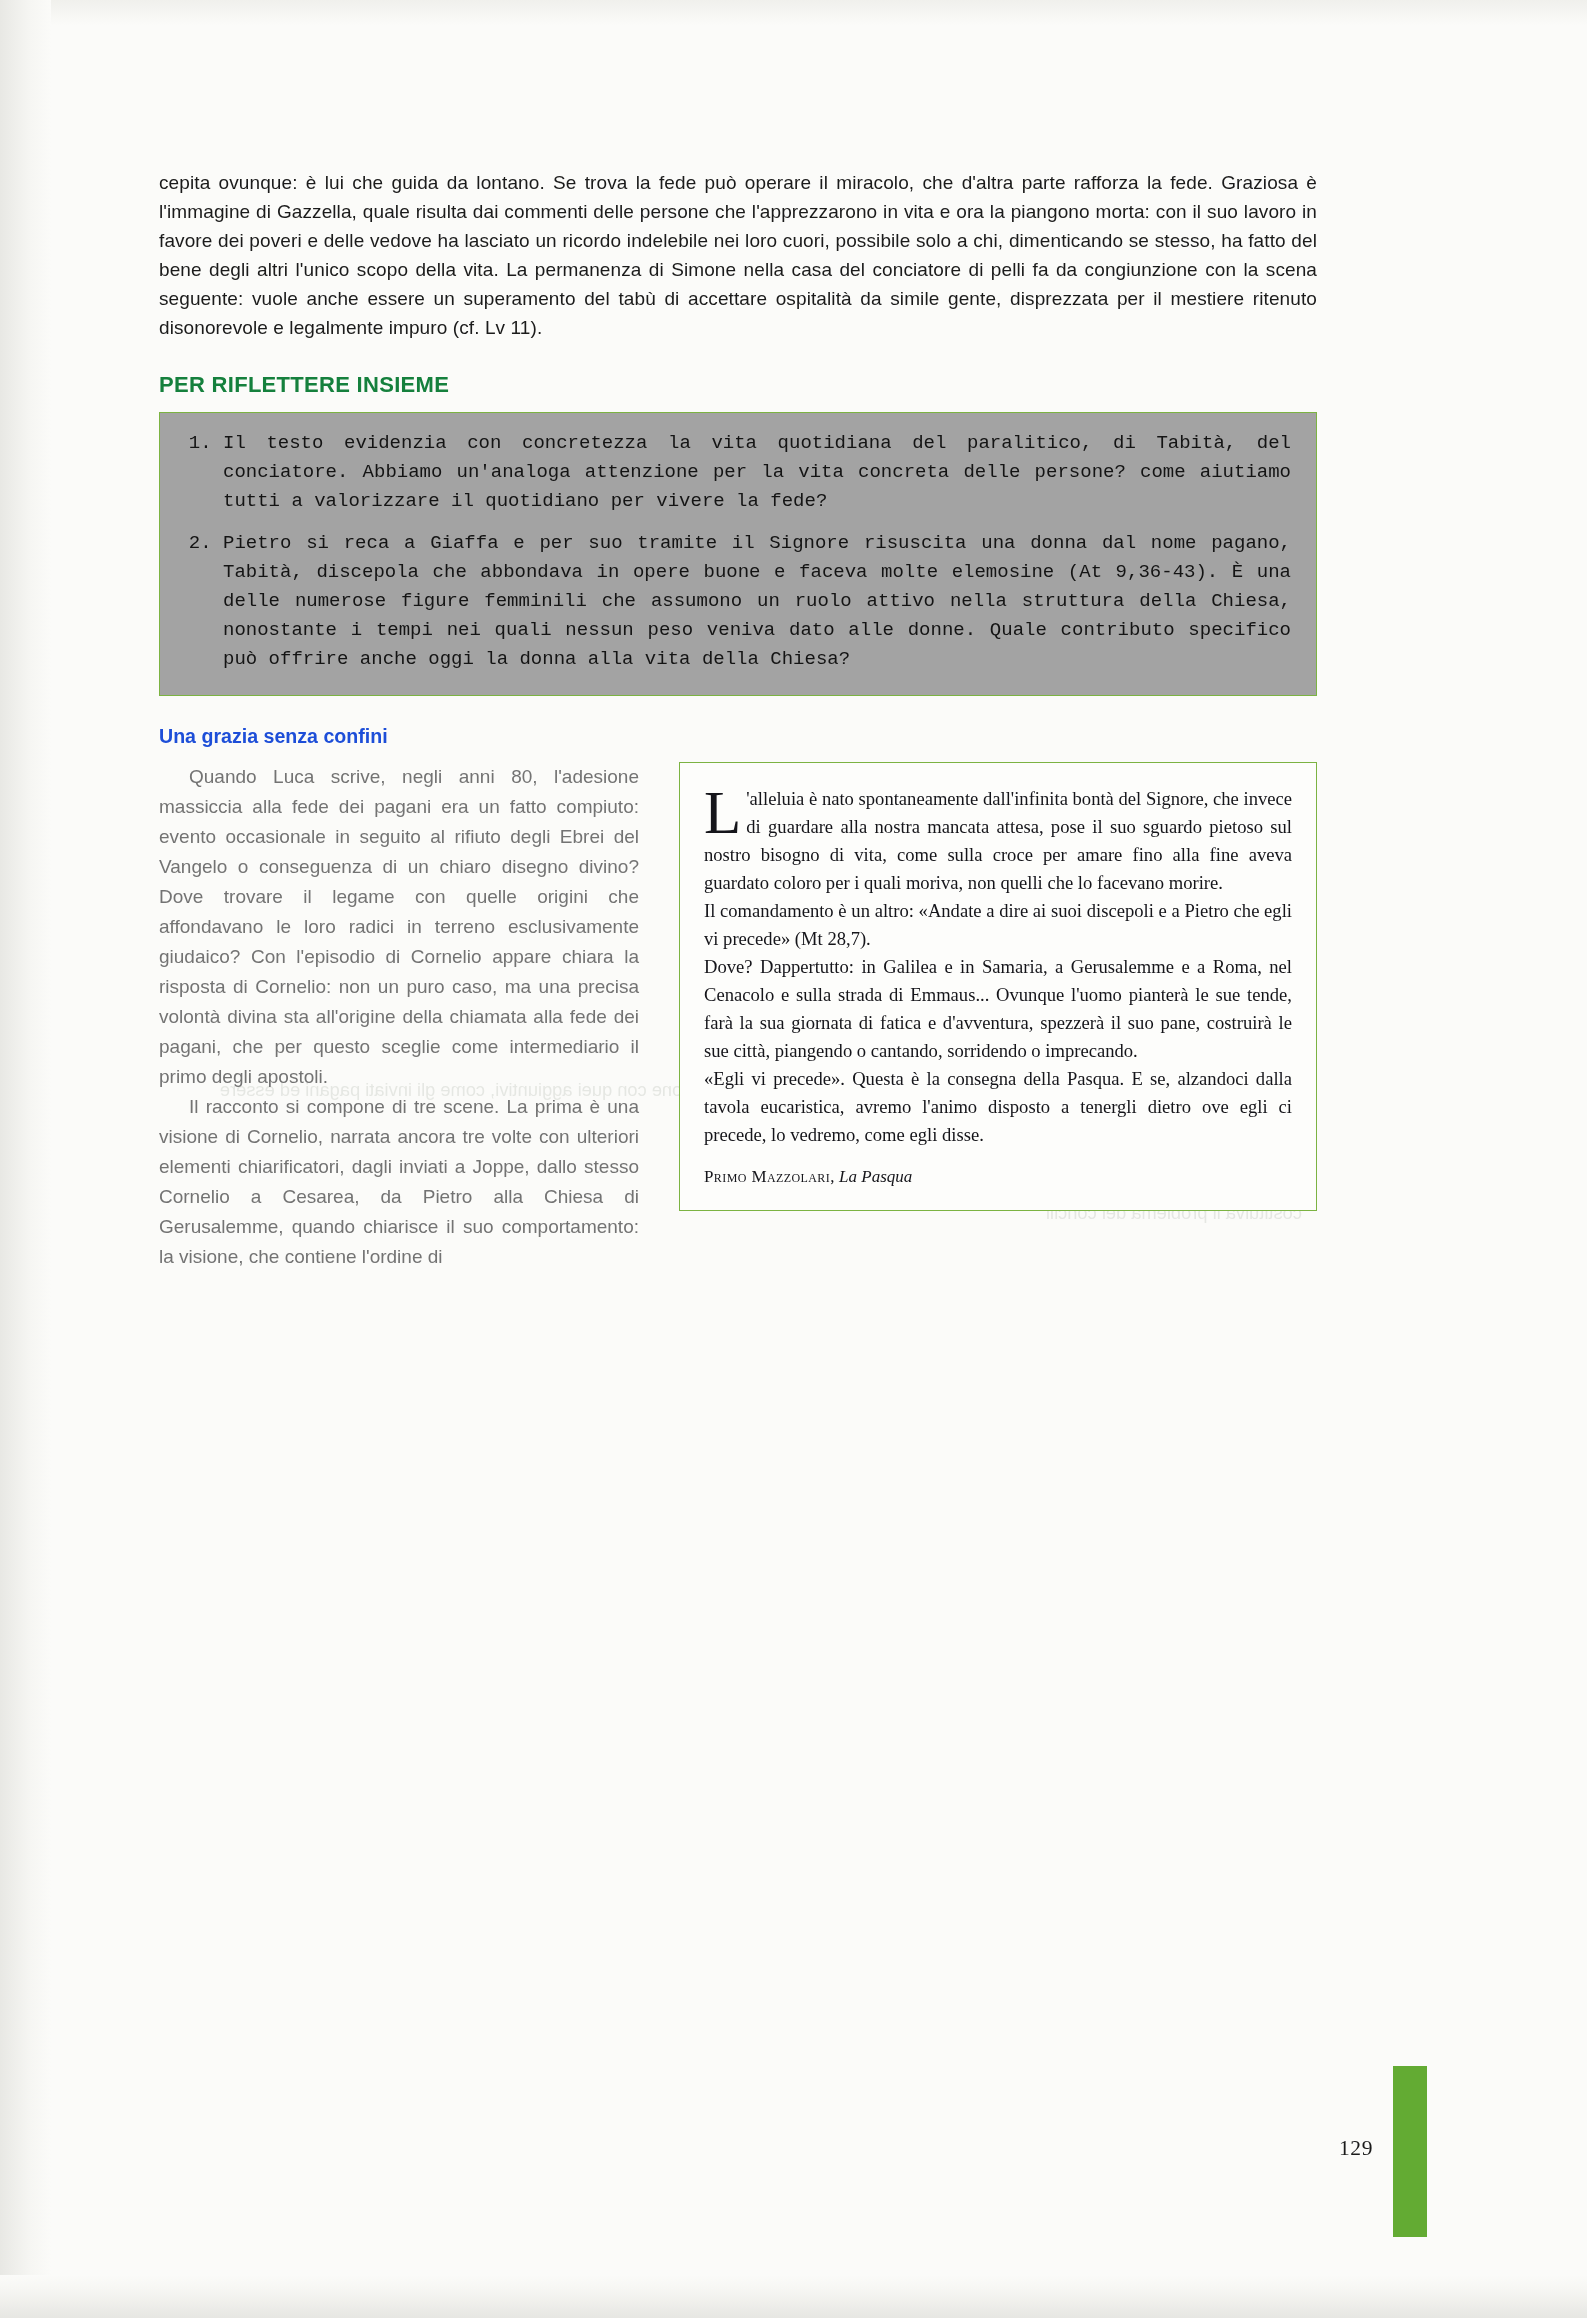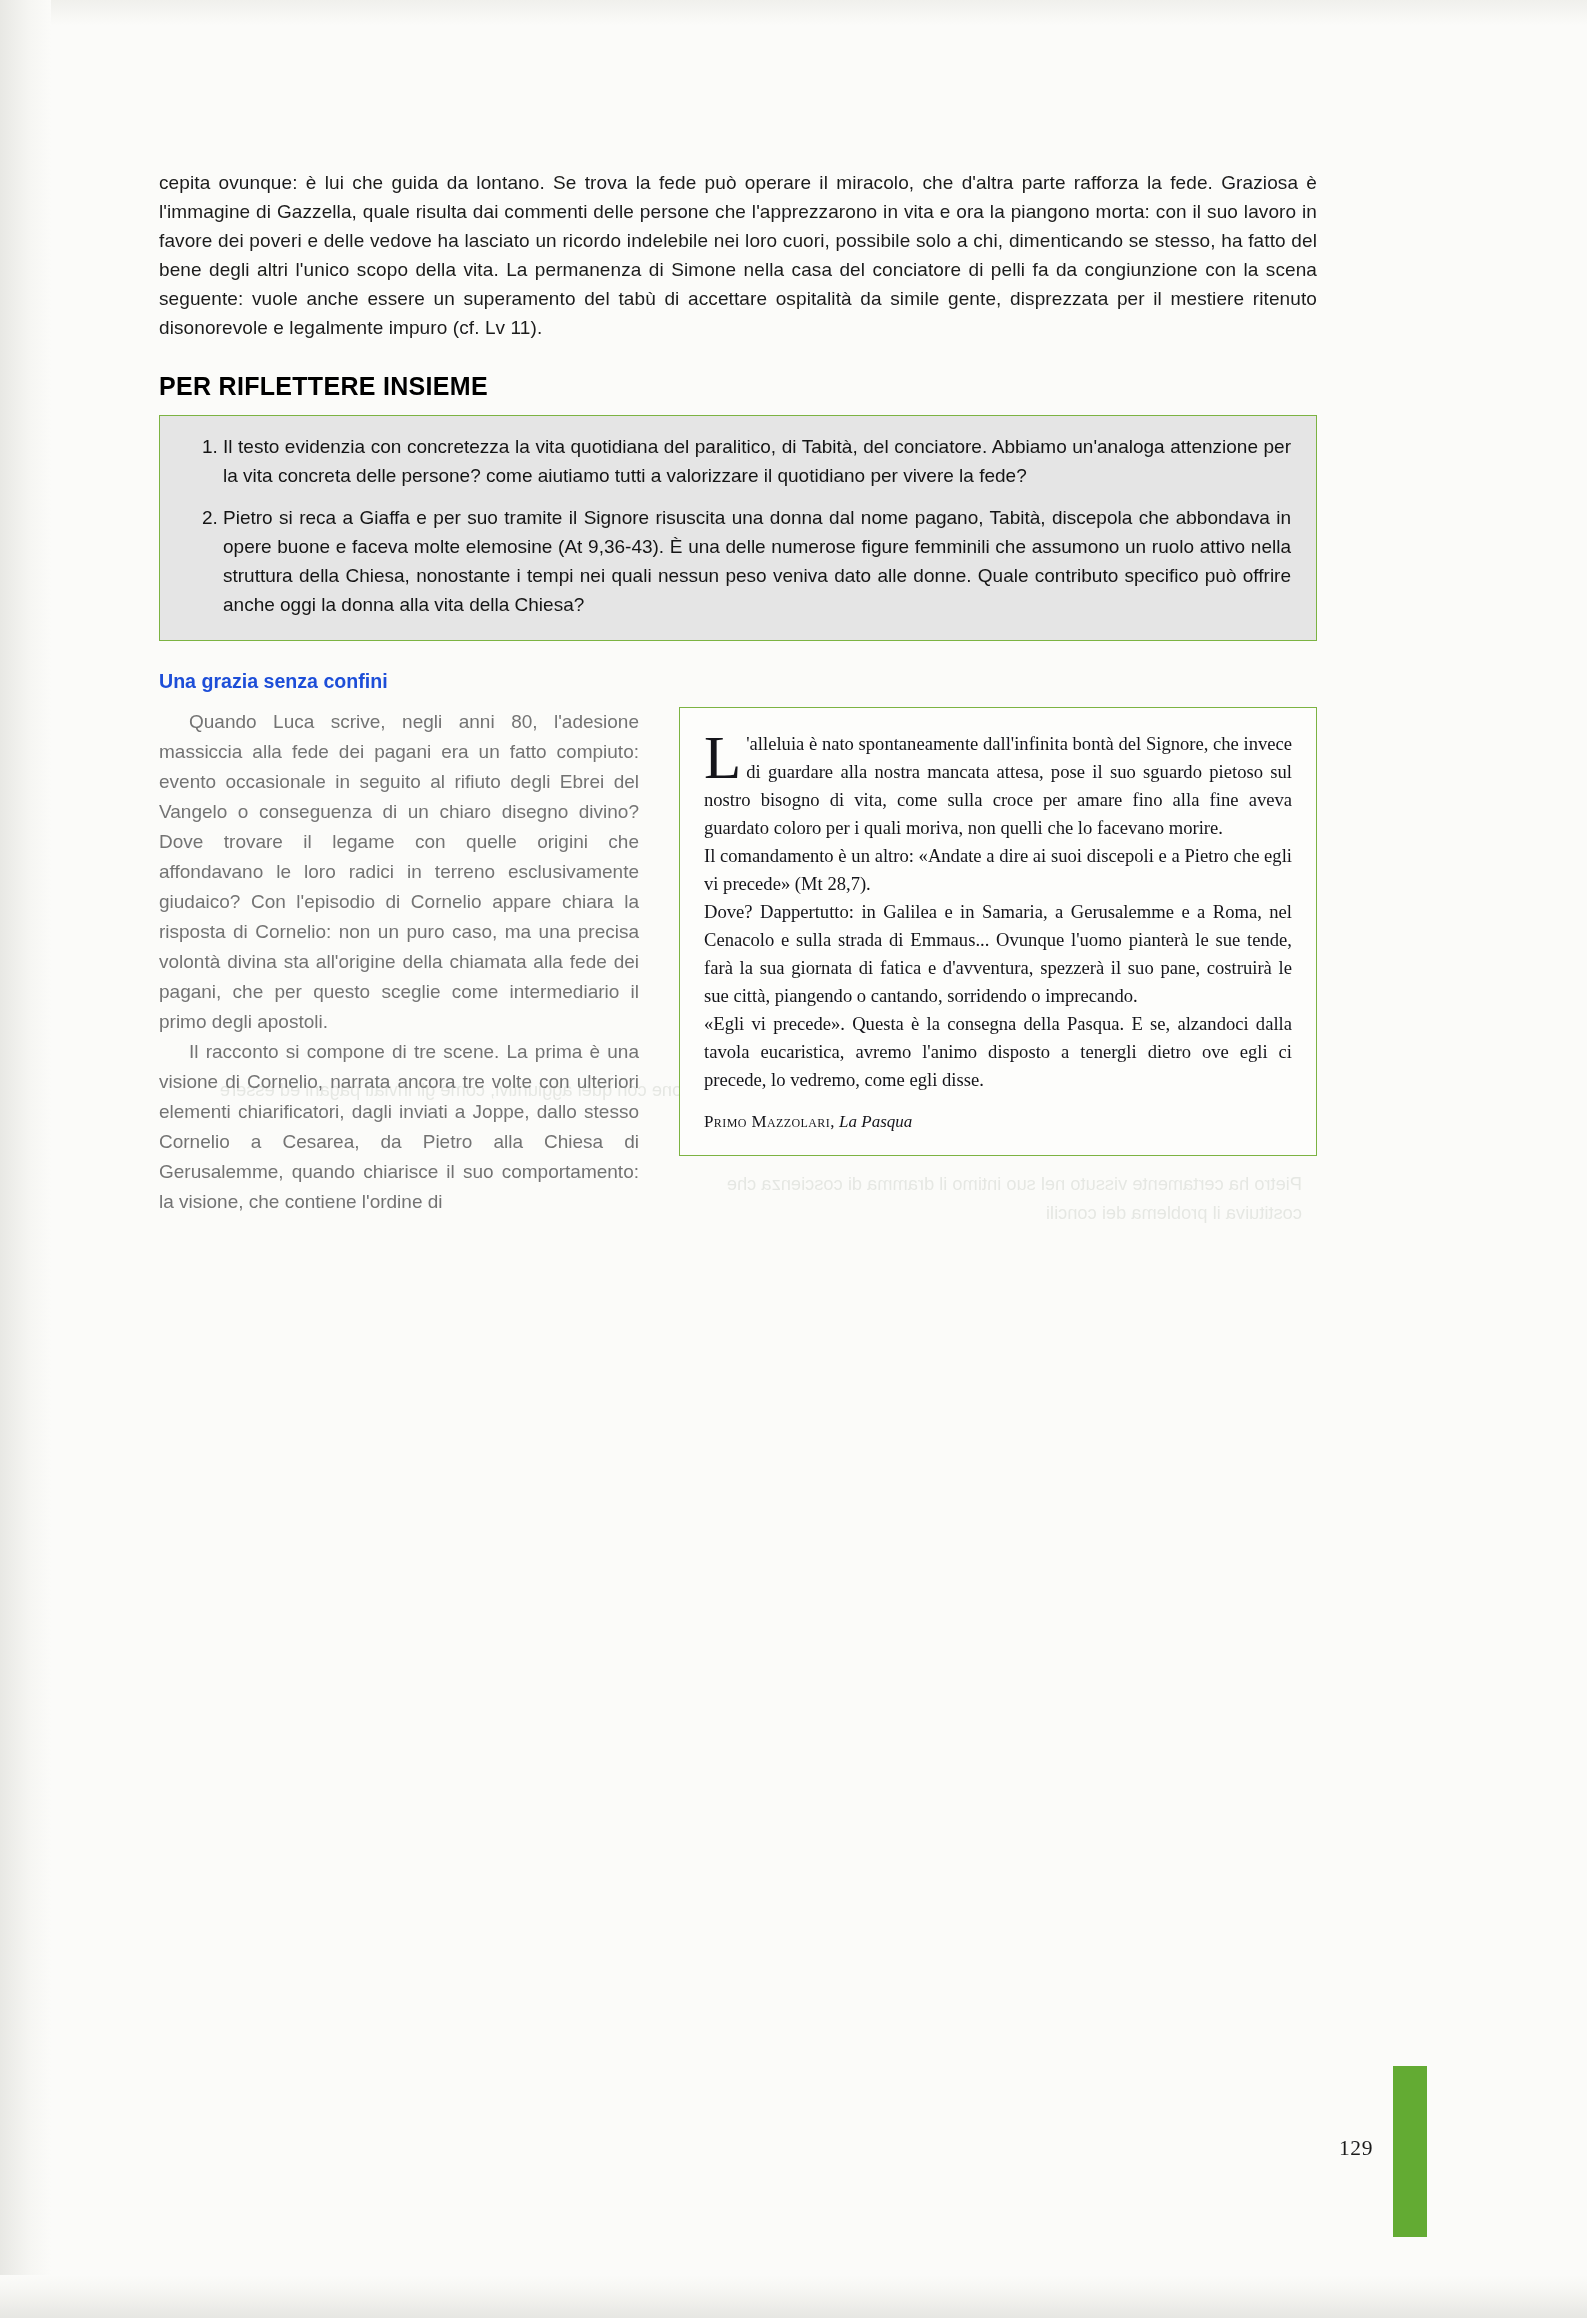--- a/index.html
+++ b/index.html
@@ -50,35 +50,36 @@
     line-height: 29px;
     color: #1b1b1b;
     text-align: justify;
     letter-spacing: 0.1px;
     margin: 0;
   }
 
   
   .sec-heading {
     margin: 30px 0 0 0;
-    font-size: 25px;
+    font-size: 22px;
     font-weight: bold;
-    color: #000000;
+    color: #15803d;
     letter-spacing: 0.3px;
     font-family: "Liberation Sans", sans-serif;
   }
 
   
   .qbox {
     margin-top: 14px;
     border: 1.3px solid #7cb342;
-    background: #e5e5e5;
+    background: #a3a3a3;
     padding: 16.4px 25px 21.5px 25px;
     box-sizing: border-box;
     width: 1158px;
+    font-family: Liberation Mono, monospace;
   }
   ol.qlist {
     margin: 0;
     padding: 0 0 0 38px;
     list-style: decimal;
   }
   ol.qlist li {
     font-size: 19px;
     line-height: 29px;
     color: #141414;

